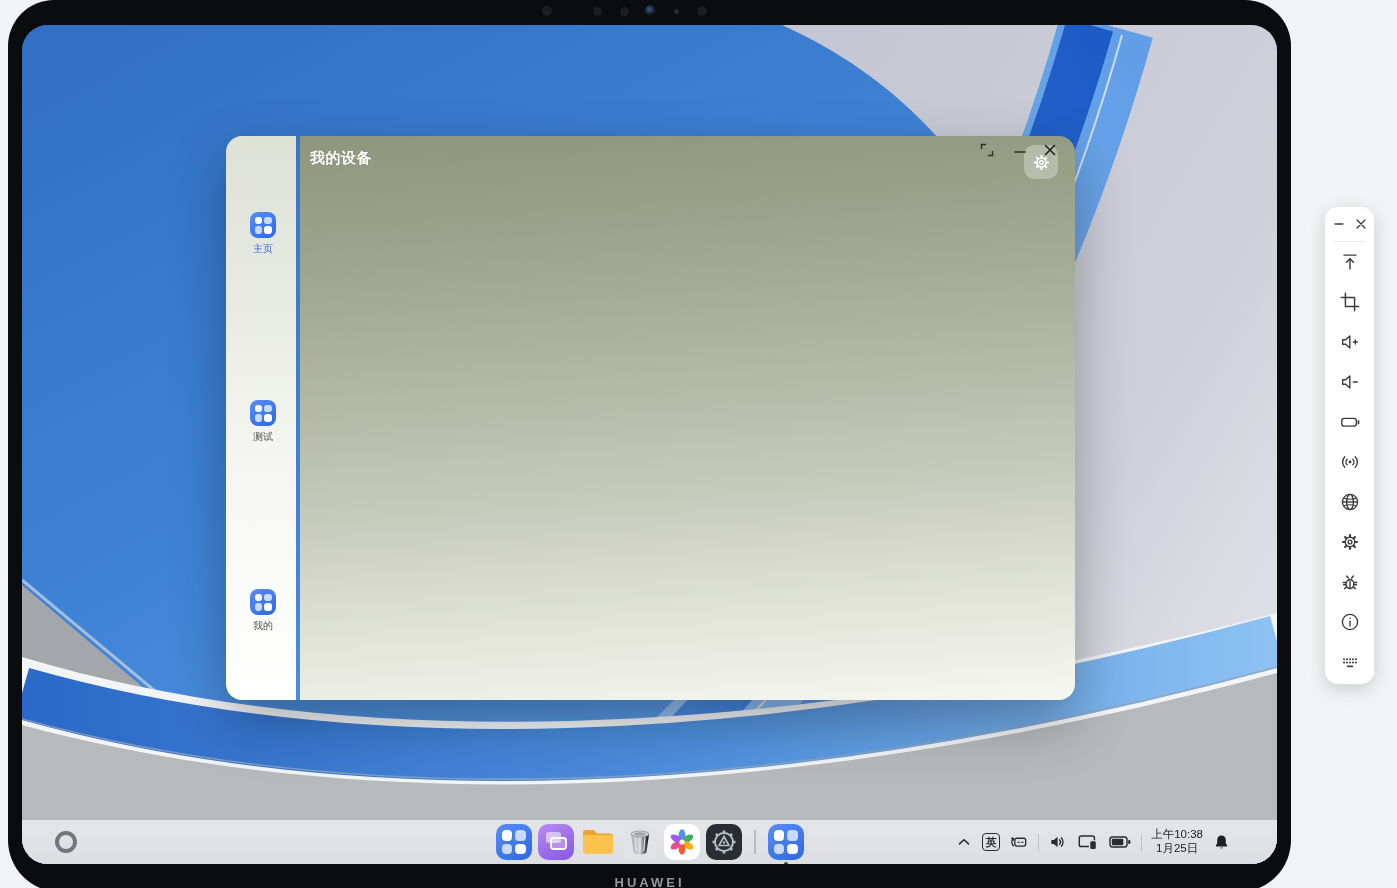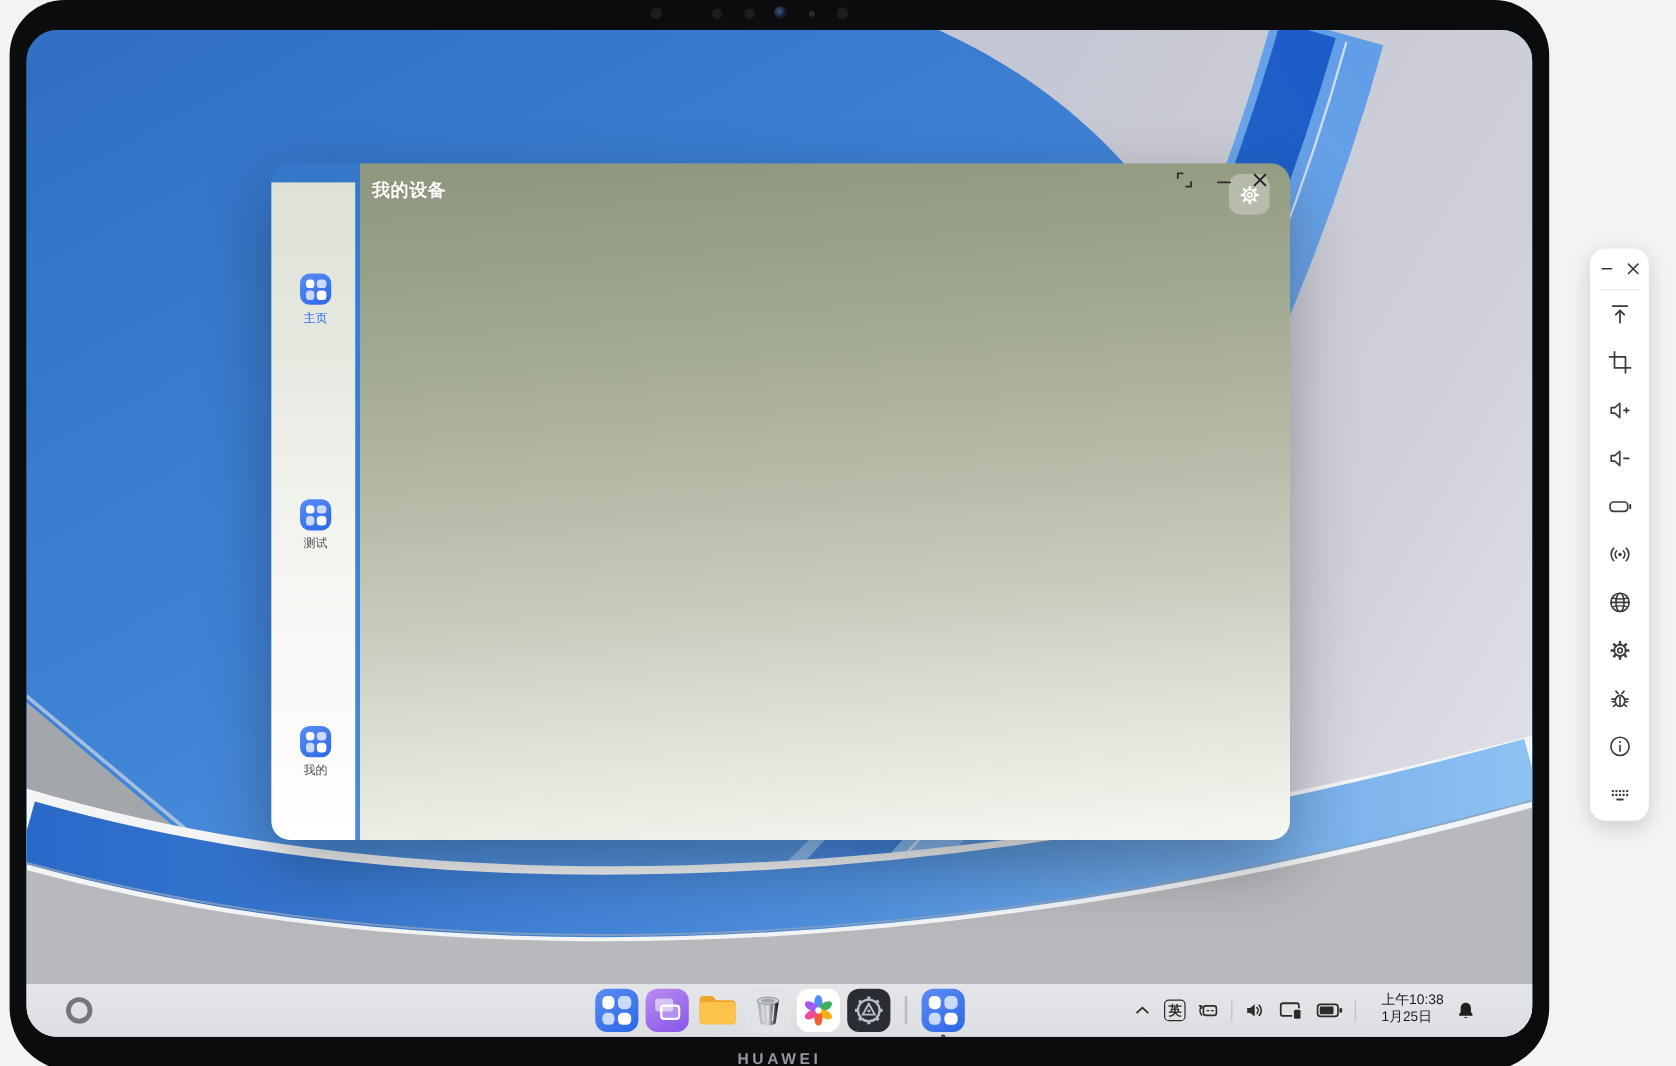--- a/index.html
+++ b/index.html
@@ -15,21 +15,21 @@
 
   
   .screen { position:absolute; left:14px; top:25px; width:1255px; height:839px;
             border-radius:26px; overflow:hidden; background:#3a7bd0; }
   .wallpaper { position:absolute; inset:0; }
 
   
   .app-window { position:absolute; left:204px; top:111px; width:849px; height:564px;
                 border-radius:16px; overflow:hidden;
                 box-shadow:0 22px 55px rgba(0,0,0,.30); }
-  .win-sidebar { position:absolute; left:0; top:16px; bottom:0; width:70px;
+  .win-sidebar { position:absolute; left:0; top:0; bottom:0; width:70px;
                  background:linear-gradient(180deg,#dde1d6 0%,#e7eae1 28%,#f5f6f2 58%,#ffffff 100%); }
   .win-content { position:absolute; left:74px; top:0; right:0; bottom:0;
                  background:linear-gradient(176deg,#8e977e 0%,#99a189 16%,#adb39e 38%,#c6cabb 62%,#e4e6db 84%,#f6f7f2 100%); }
   .win-title { position:absolute; left:84px; top:13px; font-size:15px; font-weight:bold;
                color:#fbfcf9; letter-spacing:.5px; text-shadow:0 0 2px rgba(0,0,0,.12); }
   .win-ctl { position:absolute; width:16px; height:16px; cursor:pointer; }
   .gear-btn { position:absolute; left:798px; top:9px; width:34px; height:34px;
               border-radius:10px; background:rgba(255,255,255,.30);
               display:flex; align-items:center; justify-content:center; cursor:pointer; }
   .side-item { position:absolute; left:0; width:74px; display:flex; flex-direction:column;
@@ -58,21 +58,21 @@
                display:flex; align-items:center; justify-content:center; }
   .dock-divider { width:2px; height:24px; background:#b8babd; border-radius:1px; margin:0 6px; }
   .run-dot { position:absolute; left:50%; bottom:-6px; transform:translateX(-50%);
              width:4px; height:4px; border-radius:50%; background:#3a3f45; }
   .tray { position:absolute; right:46px; top:0; height:44px; display:flex;
           align-items:center; gap:9px; }
   .tray-divider { width:1px; height:17px; background:#bfc1c4; }
   .ime-box { width:18px; height:18px; border:1.7px solid #2b2b2b; border-radius:4px;
              font-size:11px; font-weight:bold; color:#2b2b2b; display:flex;
              align-items:center; justify-content:center; cursor:pointer; }
-  .clock { text-align:left; font-size:11.5px; line-height:1.2; color:#1d1d1f; cursor:pointer;margin-left:12px; }
+  .clock { text-align:center; font-size:11.5px; line-height:1.2; color:#1d1d1f; cursor:pointer; }
 
   
   .cast-toolbar { position:absolute; left:1325px; top:207px; width:49px; height:477px;
                   background:#fff; border-radius:13px; box-shadow:0 5px 18px rgba(0,0,0,.16);
                   display:flex; flex-direction:column; }
   .ct-head { height:34px; display:flex; align-items:center; justify-content:center; gap:8px; }
   .ct-divider { border-top:1px solid #ebebeb; margin:0 8px; }
   .ct-btn { height:40px; display:flex; align-items:center; justify-content:center; cursor:pointer; }
   .ct-head .mini { cursor:pointer; display:flex; }
 

